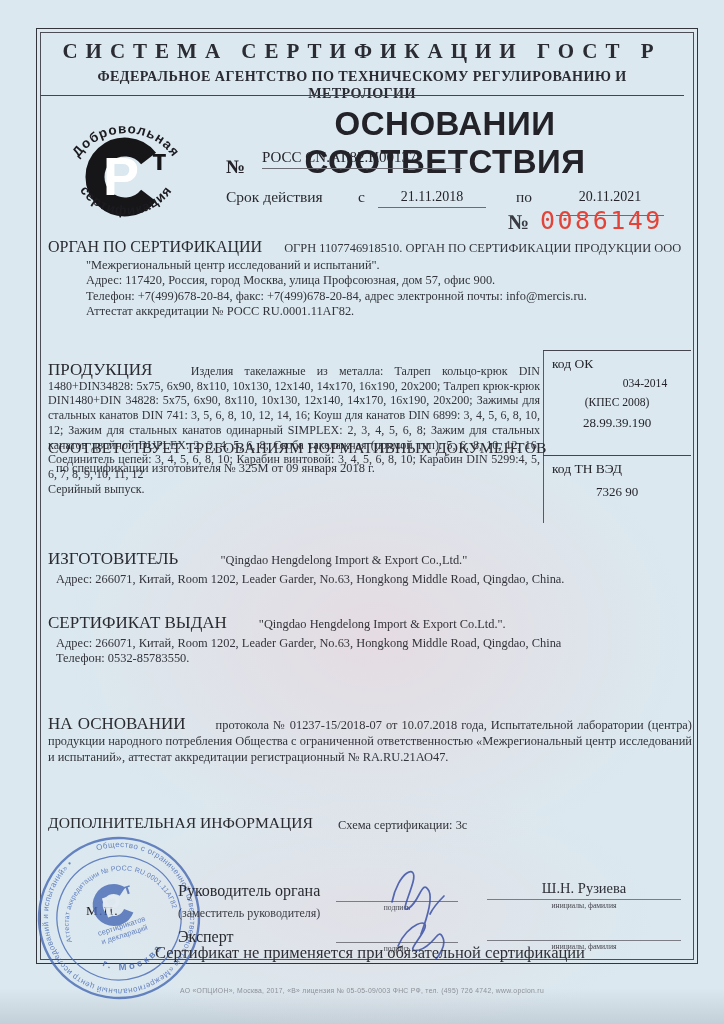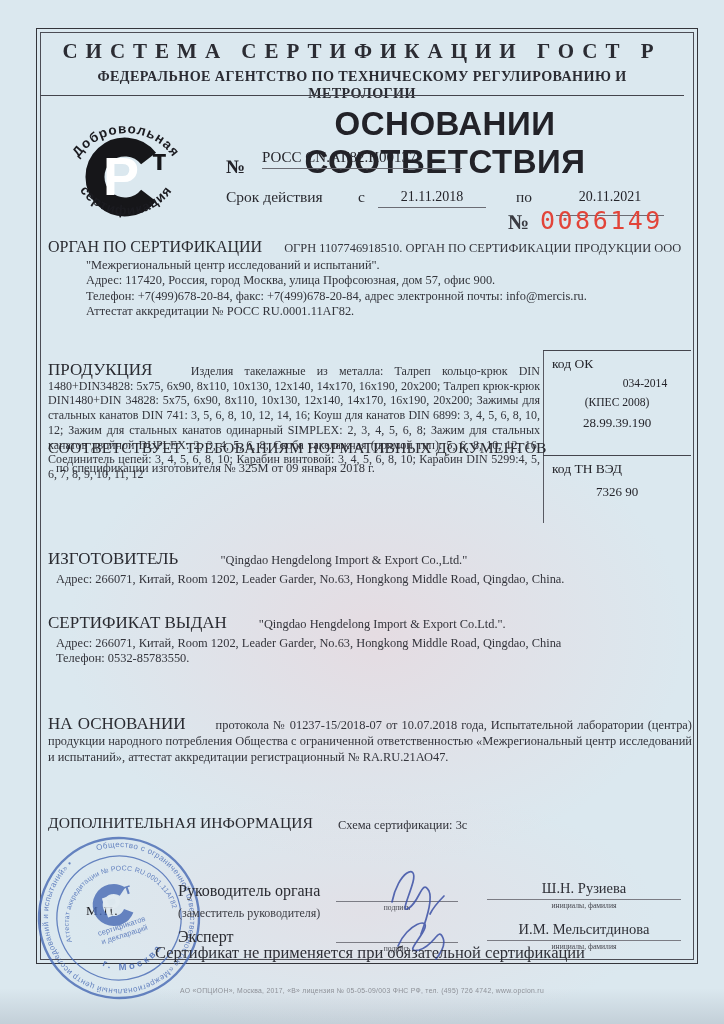--- a/index.html
+++ b/index.html
@@ -81,20 +81,21 @@
       <div>Адрес: 117420, Россия, город Москва, улица Профсоюзная, дом 57, офис 900.</div>
       <div>Телефон: +7(499)678-20-84, факс: +7(499)678-20-84, адрес электронной почты: info@mercis.ru.</div>
       <div>Аттестат аккредитации № РОСС RU.0001.11АГ82.</div>
     </div>
   </div>
 
   <div class="abs just" style="left:48px; top:331px; width:492px; font-size:12px; line-height:14.7px; color:#33343b;">
     <span class="h" style="font-size:17px;">ПРОДУКЦИЯ</span>
     <span style="display:inline-block; width:16px;"></span>
     <span>Изделия такелажные из металла: Талреп кольцо-крюк DIN 1480+DIN34828: 5x75, 6x90, 8x110, 10x130, 12x140, 14x170, 16x190, 20x200; Талреп крюк-крюк DIN1480+DIN 34828: 5x75, 6x90, 8x110, 10x130, 12x140, 14x170, 16x190, 20x200; Зажимы для стальных канатов DIN 741: 3, 5, 6, 8, 10, 12, 14, 16; Коуш для канатов DIN 6899: 3, 4, 5, 6, 8, 10, 12; Зажим для стальных канатов одинарный SIMPLEX: 2, 3, 4, 5, 6, 8; Зажим для стальных канатов двойной DUPLEX: 2, 3, 4, 5, 6, 8; Скоба такелажная (прямой тип): 5, 6, 8, 10, 12, 16; Соединитель цепей: 3, 4, 5, 6, 8, 10; Карабин винтовой: 3, 4, 5, 6, 8, 10; Карабин DIN 5299:4, 5, 6, 7, 8, 9, 10, 11, 12</span>
+    <div style="text-align:left;">Серийный выпуск.</div>
   </div>
 
   <div class="abs vline" style="left:543px; top:350px; height:173px;"></div>
   <div class="abs hline" style="left:543px; top:350px; width:148px;"></div>
   <div class="abs" style="left:552px; top:356px; font-size:13.5px;">код ОК</div>
   <div class="abs center" style="left:543px; top:377px; width:148px; font-size:11.6px;margin-left:28px;">034-2014</div>
   <div class="abs center" style="left:543px; top:396px; width:148px; font-size:11.6px;">(КПЕС 2008)</div>
   <div class="abs center" style="left:543px; top:415px; width:148px; font-size:13px;">28.99.39.190</div>
   <div class="abs hline" style="left:543px; top:455px; width:148px;"></div>
   <div class="abs" style="left:552px; top:461px; font-size:13.5px;">код ТН ВЭД</div>
@@ -168,21 +169,20 @@
     <g fill="none" stroke="#3c51a6" stroke-width="1.7" stroke-linecap="round" opacity=".85">
       <path d="M14 46 C 20 16, 40 6, 35 26 C 31 41, 22 58, 31 52 C 42 45, 44 22, 51 35 C 55 44, 49 62, 43 78"></path>
       <path d="M20 90 C 29 68, 53 60, 46 74 C 40 86, 27 97, 41 94 C 57 90, 60 70, 65 82 C 68 89, 62 98, 58 103"></path>
       <path d="M52 58 C 56 50, 62 44, 66 40"></path>
     </g>
   </svg>
 
   <div class="abs center" style="left:490px; top:880px; width:188px; font-size:14.5px; color:#2e2f36;">Ш.Н. Рузиева</div>
   <div class="abs hline" style="left:487px; top:899px; width:194px; background:#7b7c84;"></div>
   <div class="abs cap" style="left:487px; top:901px; width:194px;">инициалы, фамилия</div>
-  <div class="abs center" style="left:490px; top:921px; width:188px; font-size:14.5px; color:#2e2f36;">И.М. Мельситдинова</div>
   <div class="abs hline" style="left:487px; top:940px; width:194px; background:#7b7c84;"></div>
   <div class="abs cap" style="left:487px; top:942px; width:194px;">инициалы, фамилия</div>
 
   <div class="abs center" style="left:110px; top:943px; width:520px; font-size:16.5px; color:#2e2f36;">Сертификат не применяется при обязательной сертификации</div>
 
   <div class="abs tiny-print">АО «ОПЦИОН», Москва, 2017, «В»   лицензия № 05-05-09/003 ФНС РФ, тел. (495) 726 4742, www.opcion.ru</div>
 
 </div>
 
 </body></html>

